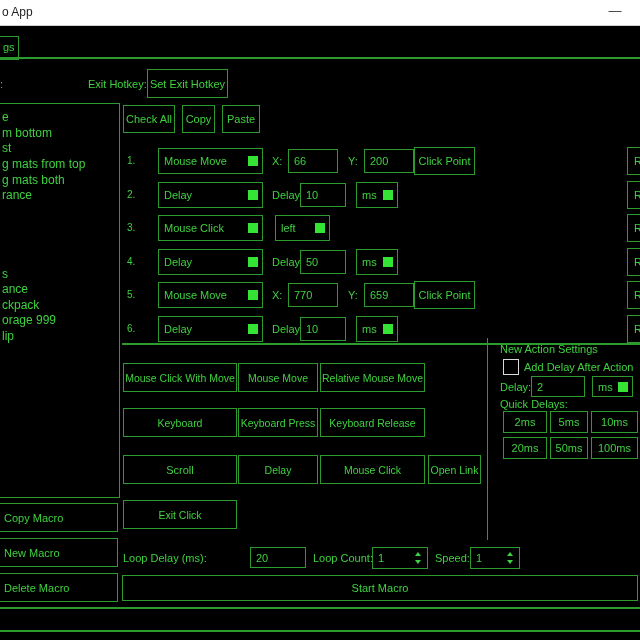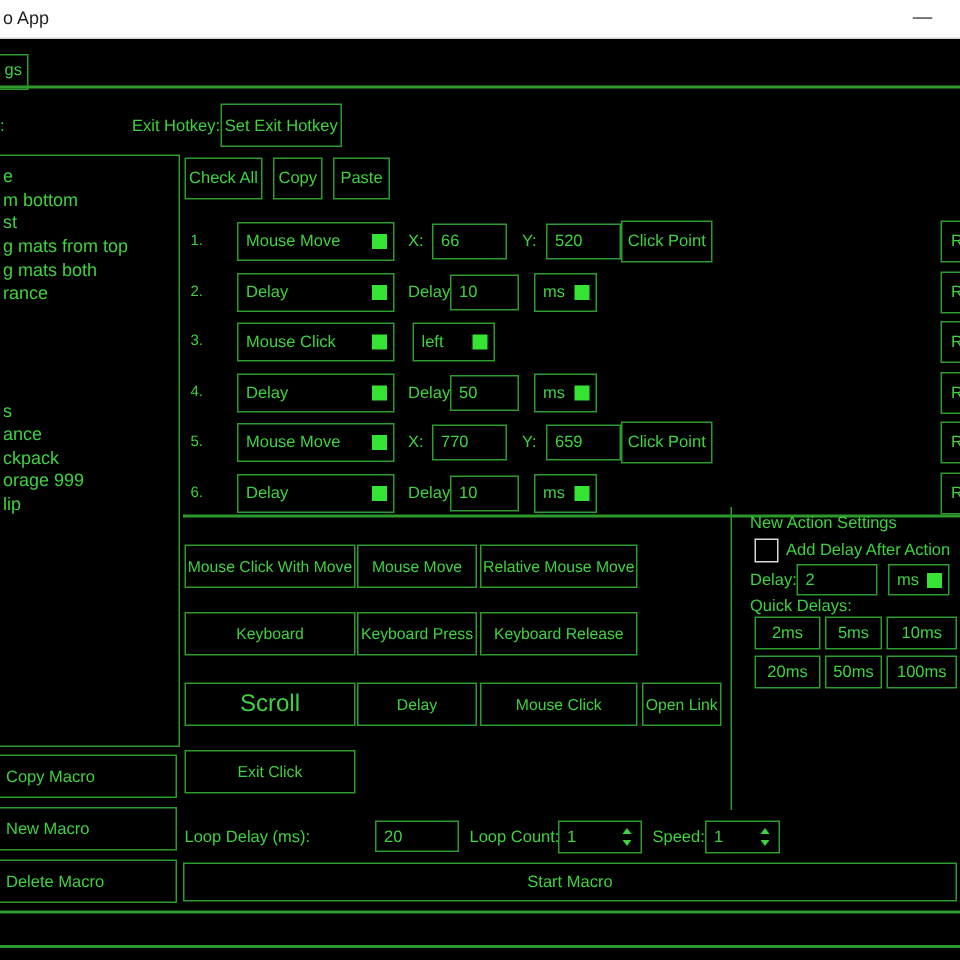--- a/index.html
+++ b/index.html
@@ -137,21 +137,21 @@
       <div class="combo" style="left: 158px; top: 148px; width: 105px;">
         <div>Mouse Move</div>
         <div class="sq"></div>
       </div>
       <div class="row-lbl" style="left: 272px; top: 155px;">X:</div>
       <div class="tinput" style="left: 288px; top: 149px; width: 50px;">
         <div>66</div>
       </div>
       <div class="row-lbl" style="left: 348px; top: 155px;">Y:</div>
       <div class="tinput" style="left: 364px; top: 149px; width: 50px;">
-        <div>520</div>
+        <div>200</div>
       </div>
       <div class="btn row-btn abs" style="left: 414px; top: 147px; width: 61px;">Click Point</div>
       <div class="btn row-btn abs" style="left: 627px; top: 147px; width: 32px; justify-content: flex-start; padding-left: 6px;">R</div>
       <div class="row-num" style="top: 188.5px;">2.</div>
       <div class="combo" style="left: 158px; top: 181.5px; width: 105px;">
         <div>Delay</div>
         <div class="sq"></div>
       </div>
       <div class="row-lbl" style="left: 272px; top: 188.5px;">Delay</div>
       <div class="tinput" style="left: 300px; top: 182.5px; width: 46px;">
@@ -218,21 +218,21 @@
     </div>
   <div class="abs" id="actions-bottom-line"></div>
 
   <div class="abs" id="palette-region" style="left:0;top:0;width:640px;height:0;">
       <div class="btn abs" style="left: 123px; top: 363px; width: 114px; height: 29px; font-size: 10.5px;">Mouse Click With Move</div>
       <div class="btn abs" style="left: 238px; top: 363px; width: 80px; height: 29px; font-size: 10.5px;">Mouse Move</div>
       <div class="btn abs" style="left: 320px; top: 363px; width: 105px; height: 29px; font-size: 10.5px;">Relative Mouse Move</div>
       <div class="btn abs" style="left: 123px; top: 408px; width: 114px; height: 29px; font-size: 10.5px;">Keyboard</div>
       <div class="btn abs" style="left: 238px; top: 408px; width: 80px; height: 29px; font-size: 10.5px;">Keyboard Press</div>
       <div class="btn abs" style="left: 320px; top: 408px; width: 105px; height: 29px; font-size: 10.5px;">Keyboard Release</div>
-      <div class="btn abs" style="left: 123px; top: 455px; width: 114px; height: 29px; font-size: 16px;">Scroll</div>
+      <div class="btn abs" style="left: 123px; top: 455px; width: 114px; height: 29px; font-size: 11px;">Scroll</div>
       <div class="btn abs" style="left: 238px; top: 455px; width: 80px; height: 29px; font-size: 10.5px;">Delay</div>
       <div class="btn abs" style="left: 320px; top: 455px; width: 105px; height: 29px; font-size: 10.5px;">Mouse Click</div>
       <div class="btn abs" style="left: 428px; top: 455px; width: 53px; height: 29px; font-size: 10.5px;">Open Link</div>
       <div class="btn abs" style="left: 123px; top: 500px; width: 114px; height: 29px; font-size: 10.5px;">Exit Click</div>
     </div>
 
   <div class="abs" id="nas-vline"></div>
   <div class="abs lbl" id="nas-title">New Action Settings</div>
   <div class="abs" id="nas-checkbox"></div>
   <div class="abs lbl" id="nas-check-lbl">Add Delay After Action</div>

